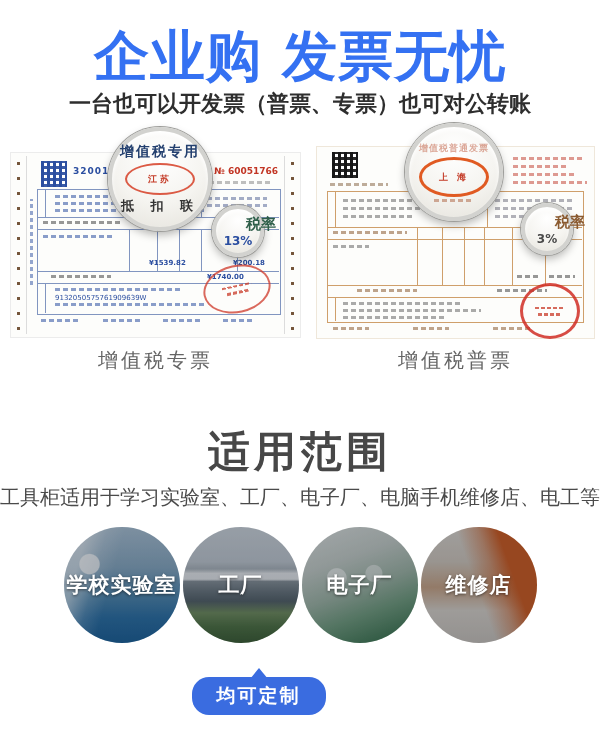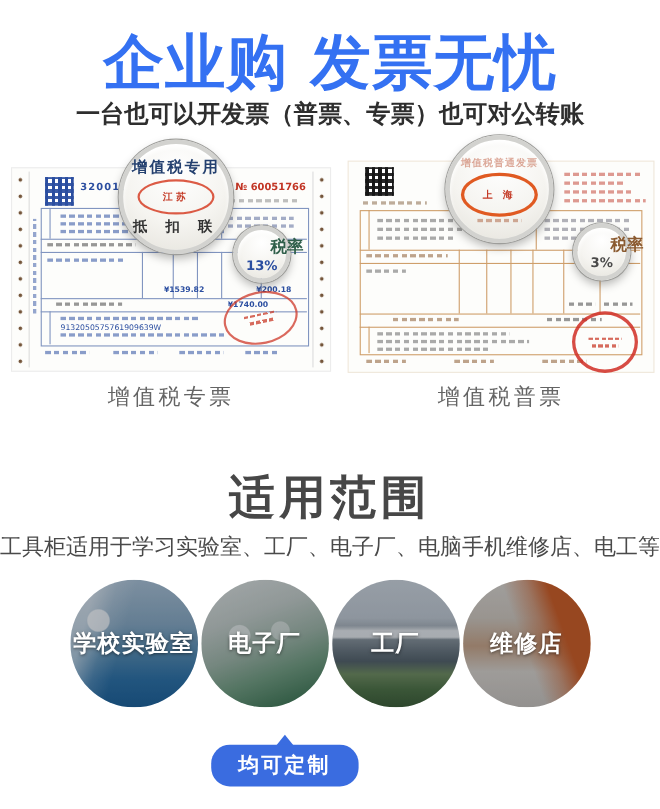--- a/index.html
+++ b/index.html
@@ -250,25 +250,25 @@
   <div class="inv-label ll">增值税专票</div>
   <div class="inv-label lr">增值税普票</div>
 
   <div class="scope-title">适用范围</div>
   <div class="scope-sub">工具柜适用于学习实验室、工厂、电子厂、电脑手机维修店、电工等等</div>
 
   <div class="scenes">
     <div class="scene s1">
       <span class="lbl">学校实验室</span>
     </div>
+    <div class="scene s2">
+      <span class="lbl">工厂</span>
+    </div>
     <div class="scene s3">
       <span class="lbl">电子厂</span>
-    </div>
-    <div class="scene s2">
-      <span class="lbl">工厂</span>
     </div>
     <div class="scene s4">
       <span class="lbl">维修店</span>
     </div>
   </div>
 
   <div class="cta">
     <div class="cta-tip"></div>
     <button class="cta-btn">均可定制</button>
   </div>

